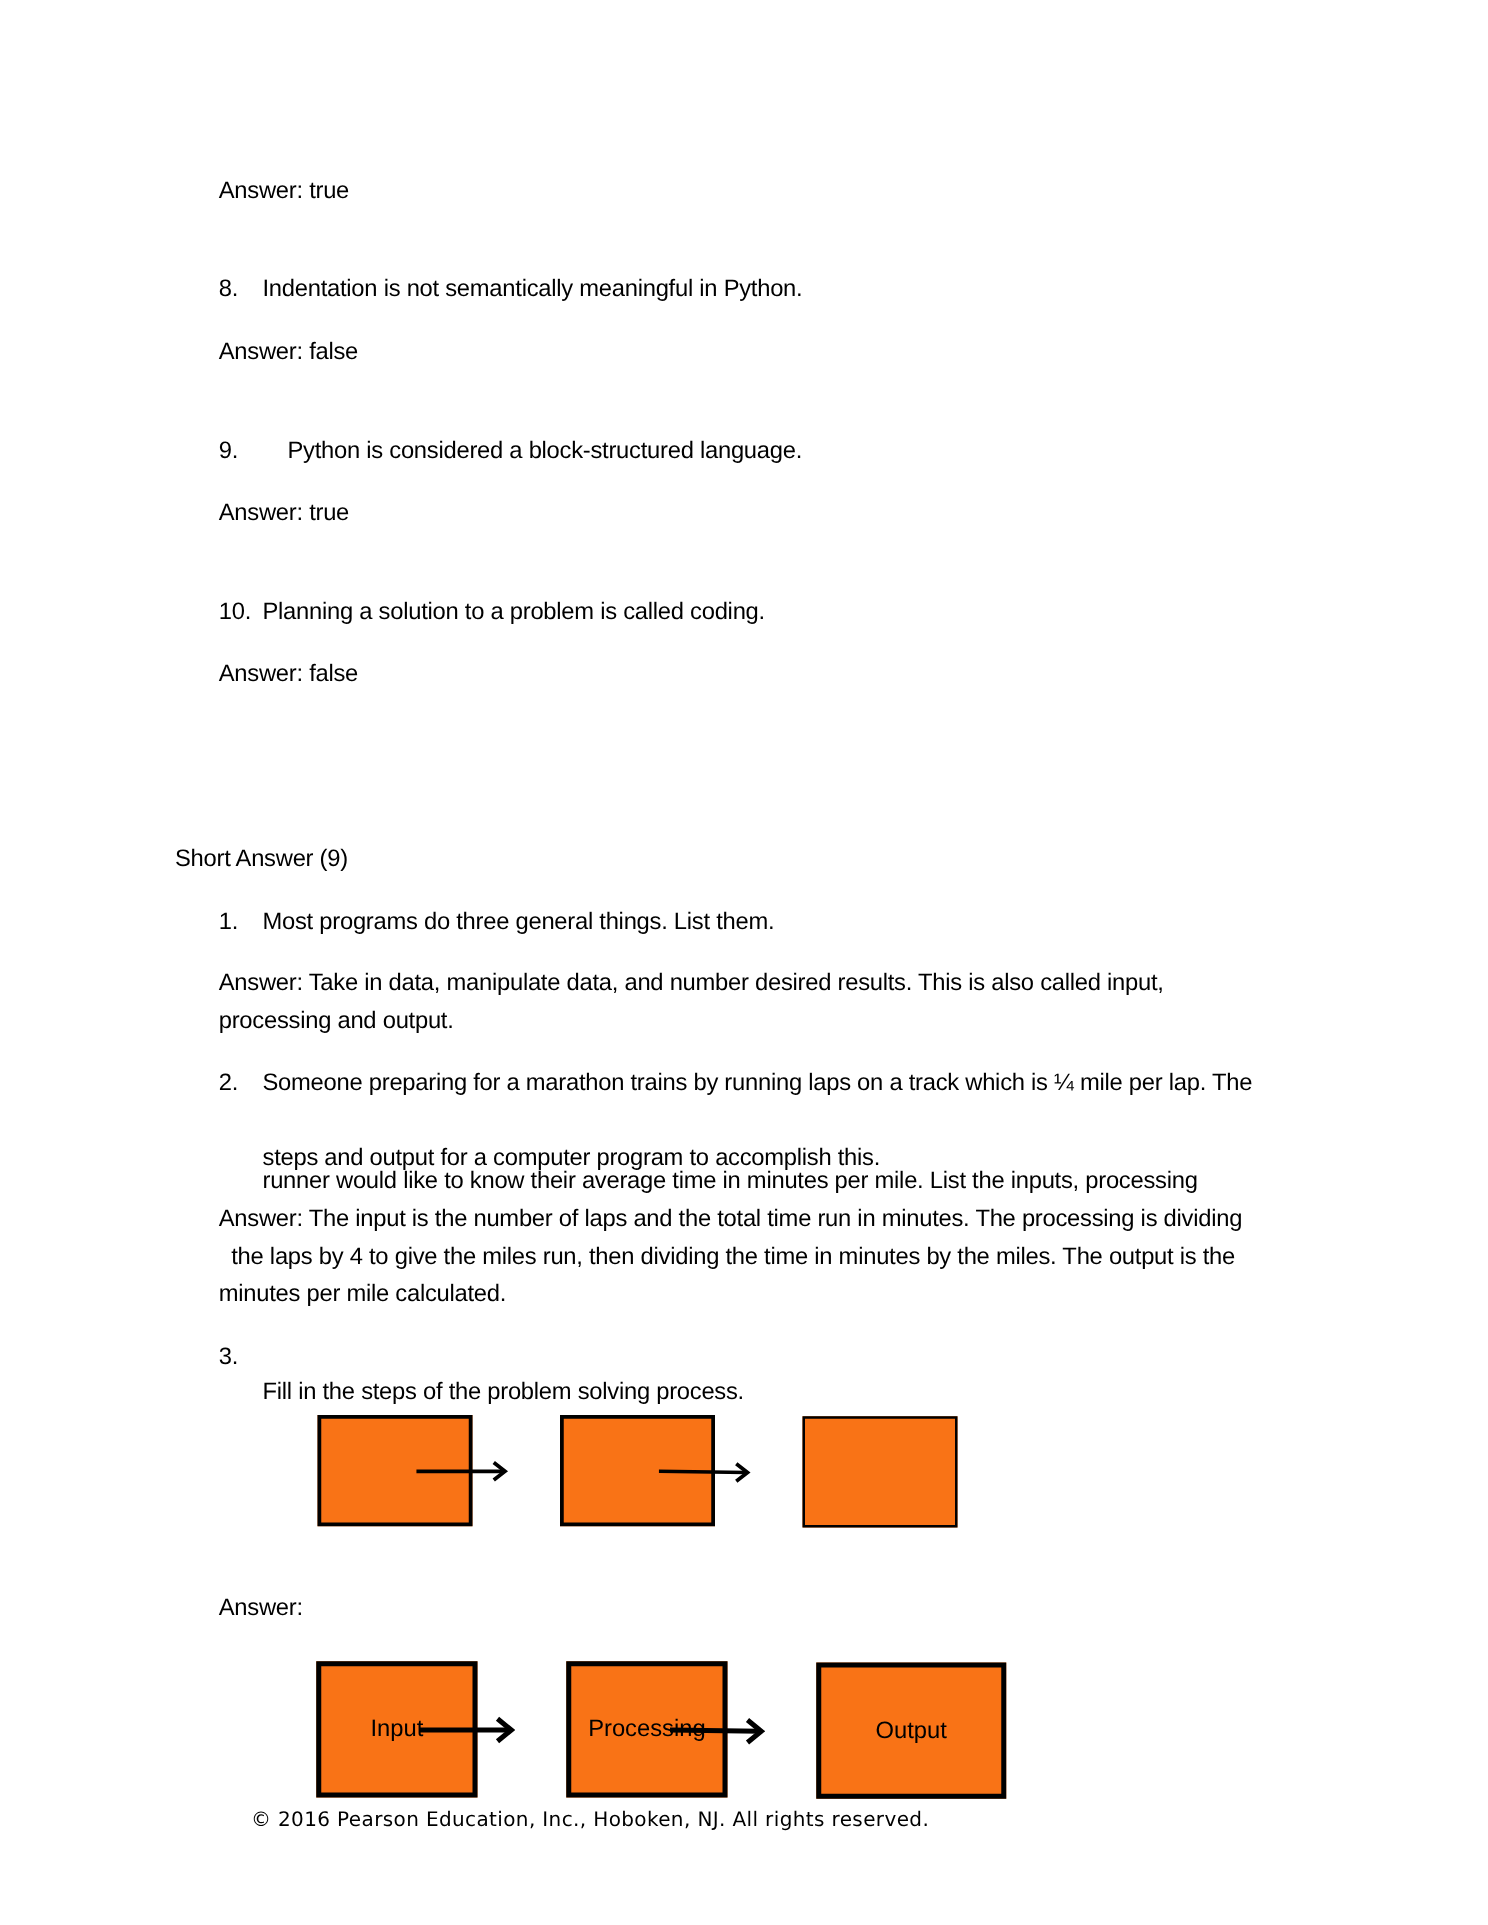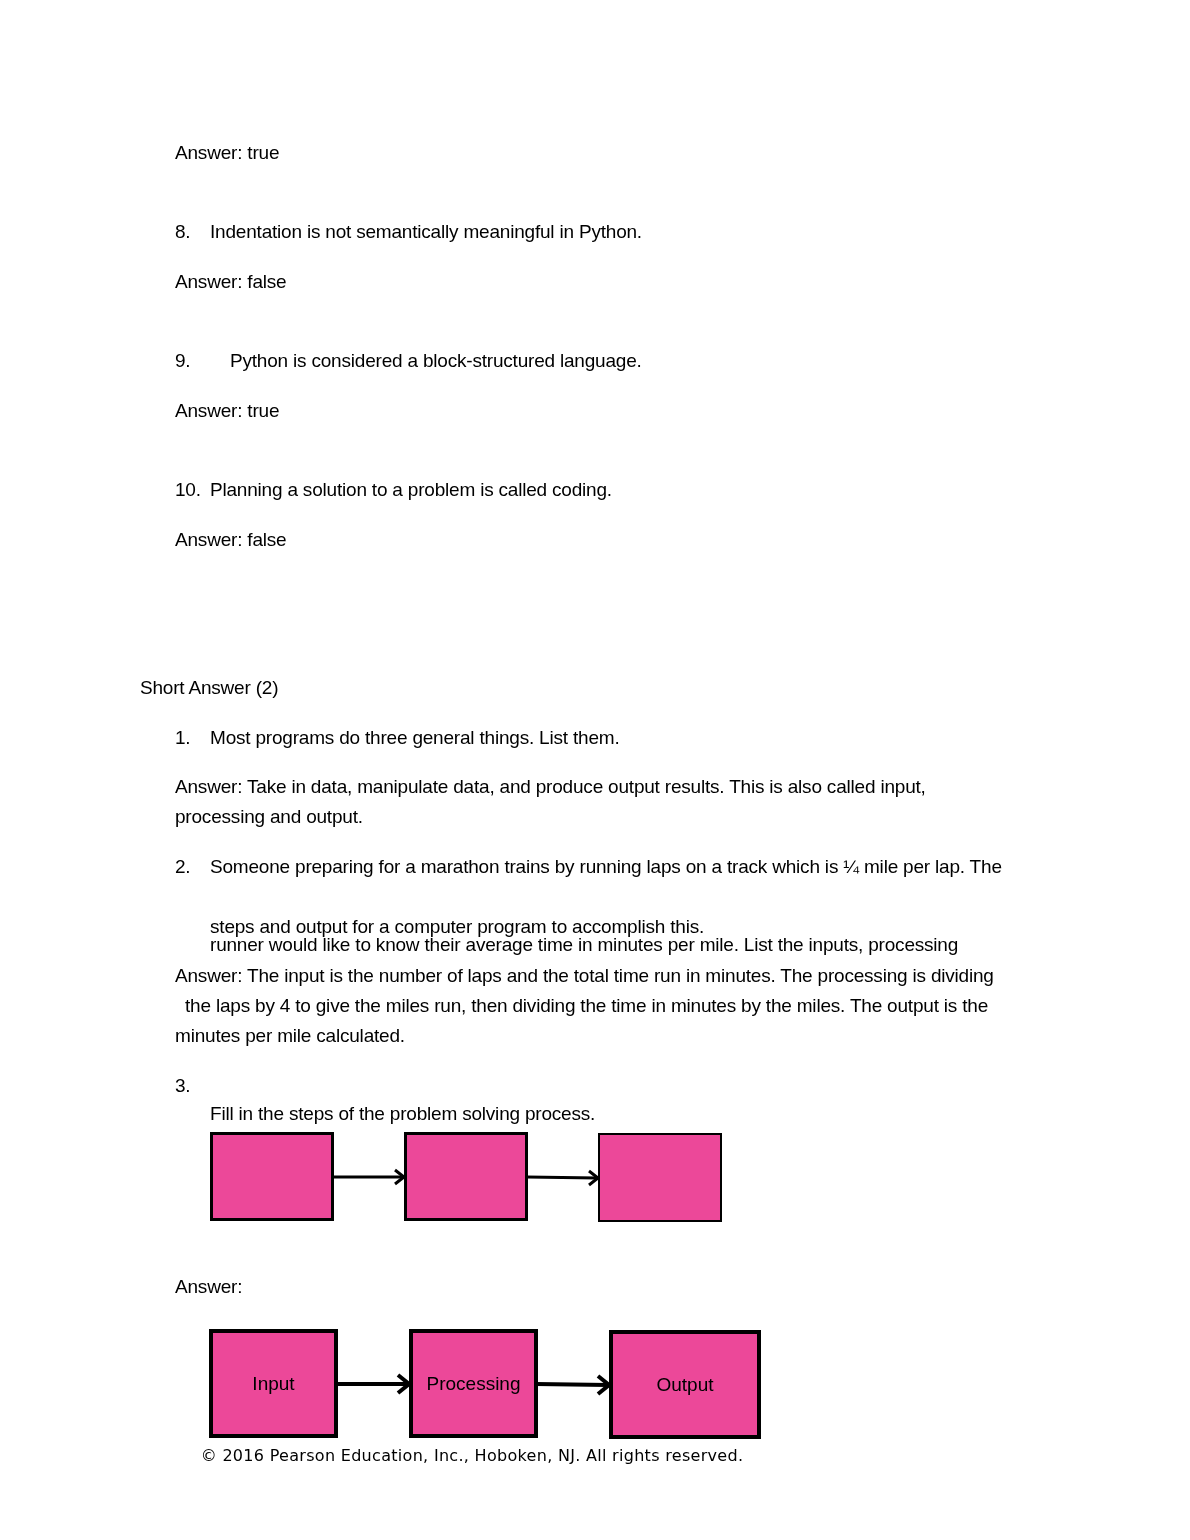--- a/index.html
+++ b/index.html
@@ -7,23 +7,23 @@
     width: 1190px; height: 1540px; position: relative; overflow: hidden;
     font-family: "Liberation Sans", sans-serif; color: #000;
   }
   .line {
     position: absolute; font-size: 19px; line-height: 30px; white-space: nowrap;
     font-family: "Liberation Sans Narrow", "Liberation Sans", sans-serif;
     letter-spacing: -0.2px;
   }
   .num { position: absolute; }
   .box {
-    position: absolute; border: 3px solid #000; box-sizing: border-box; background: #ec4899;
+    position: absolute; border: 3px solid #000; box-sizing: border-box; background: #f97316;
     display: flex; align-items: center; justify-content: center;
-    font-size: 19px; font-family: "Liberation Sans", sans-serif;
+    font-size: 19px; font-family: "Liberation Sans", sans-serif; margin-left: 44px;
   }
   .box.thick { border-width: 4px; }
   .arrow { position: absolute; }
   .footer {
     position: absolute; left: 0; width: 944px; top: 1446px; text-align: center;
     font-family: "DejaVu Sans", sans-serif; font-size: 16px; letter-spacing: 0.3px;
     padding-left: 0;
   }
 </style>
 </head>
@@ -42,26 +42,26 @@
   <div class="line" style="left:210px; top:346px;margin-left:20px;">Python is considered a block-structured language.</div>
   <div class="line" style="left:175px; top:396px;">Answer:  true</div>
 </div>
 
 <div>
   <div class="line num" style="left:175px; top:475px;">10.</div>
   <div class="line" style="left:210px; top:475px;">Planning a solution to a problem is called coding.</div>
   <div class="line" style="left:175px; top:525px;">Answer:  false</div>
 </div>
 
-<div class="line" style="left:140px; top:673px;">Short Answer (2)</div>
+<div class="line" style="left:140px; top:673px;">Short Answer (9)</div>
 
 <div>
   <div class="line num" style="left:175px; top:723px;">1.</div>
   <div class="line" style="left:210px; top:723px;">Most programs do three general things. List them.</div>
-  <div class="line" style="left:175px; top:772px;">Answer:   Take in data, manipulate data, and produce output results. This is also called input,</div>
+  <div class="line" style="left:175px; top:772px;">Answer:   Take in data, manipulate data, and number desired results. This is also called input,</div>
   <div class="line" style="left:175px; top:802px;">processing and output.</div>
 </div>
 
 <div>
   <div class="line num" style="left:175px; top:852px;">2.</div>
   <div class="line" style="left:210px; top:852px;">Someone preparing for a marathon trains by running laps on a track which is ¼ mile per lap. The</div>
   <div class="line" style="left:210px; top:882px;margin-top:48px;">runner would like to know their average time in minutes per mile. List the inputs, processing</div>
   <div class="line" style="left:210px; top:912px;">steps and output for a computer program to accomplish this.</div>
   <div class="line" style="left:175px; top:961px;">Answer: The input is the number of laps and the total time run in minutes. The processing is dividing</div>
   <div class="line" style="left:185px; top:991px;">the laps by 4 to give the miles run, then dividing the time in minutes by the miles. The output is the</div>

